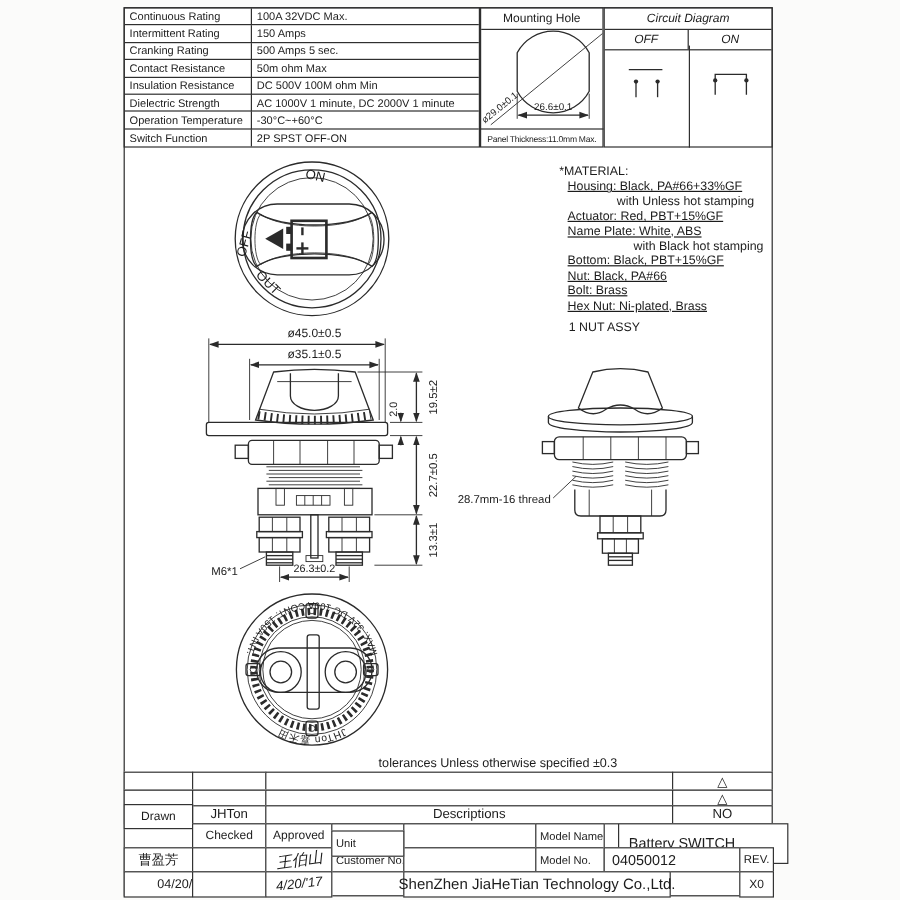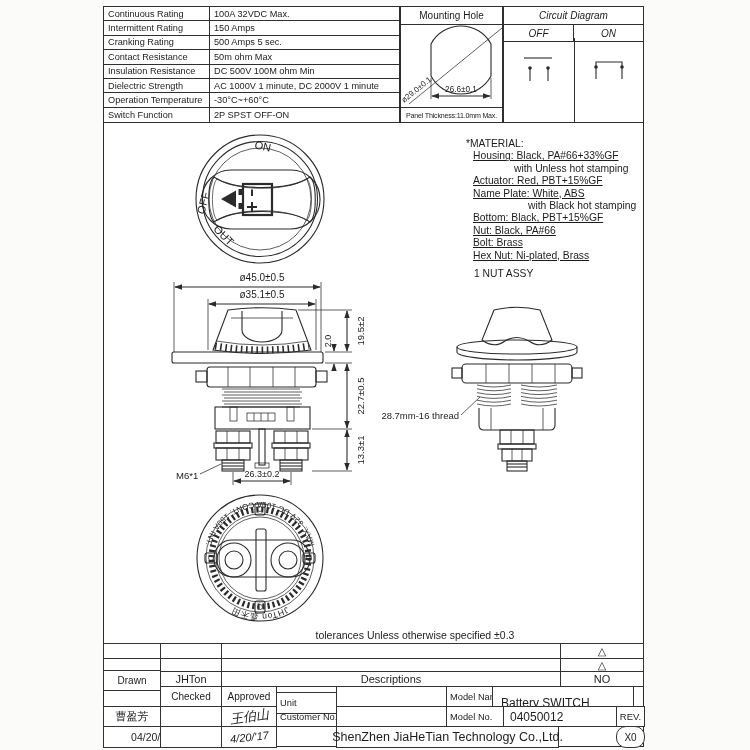--- a/index.html
+++ b/index.html
@@ -348,33 +348,33 @@
 <div class="abs tb" style="left:160px;top:671px;width:62px;height:16px;font-size:11px;">JHTon</div>
 <div class="abs tb" style="left:221px;top:671px;width:340px;height:16px;font-size:11px;">Descriptions</div>
 <div class="abs tb" style="left:560px;top:671px;width:84px;height:16px;font-size:11px;">NO</div>
 
 <div class="abs tb" style="left:103px;top:670px;width:58px;height:21px;">Drawn</div>
 <div class="abs tb" style="left:160px;top:686px;width:62px;height:21px;">Checked</div>
 <div class="abs tb" style="left:221px;top:686px;width:56px;height:21px;">Approved</div>
 <div class="abs tb left" style="left:276px;top:686px;width:61px;height:21px;font-size:9.3px;">SCI BOM No.</div>
 <div class="abs tb" style="left:336px;top:686px;width:111px;height:21px;"></div>
 <div class="abs tb left" style="left:446px;top:686px;width:58px;height:21px;font-size:9.3px;">Model Name</div>
-<div class="abs tb left big" style="left:492px;top:686px;width:142px;height:34px;padding-left:8px;">Battery SWITCH</div>
+<div class="abs tb left big" style="left:515px;top:686px;width:142px;height:34px;padding-left:8px;">Battery SWITCH</div>
 
 <div class="abs tb" style="left:103px;top:706px;width:58px;height:21px;font-size:11px;">曹盈芳</div>
 <div class="abs tb" style="left:160px;top:706px;width:62px;height:21px;"></div>
 <div class="abs tb" style="left:221px;top:706px;width:56px;height:21px;">
     <span class="sig">王伯山</span>
   </div>
 <div class="abs tb left" style="left:276px;top:706px;width:61px;height:21px;font-size:9.3px;">Customer No.</div>
 <div class="abs tb" style="left:336px;top:706px;width:111px;height:21px;"></div>
 <div class="abs tb left" style="left:446px;top:706px;width:58px;height:21px;font-size:9.3px;">Model No.</div>
 <div class="abs tb left big" style="left:503px;top:706px;width:114px;height:21px;padding-left:6px;">04050012</div>
 <div class="abs tb" style="left:616px;top:706px;width:29px;height:21px;font-size:9.5px;">REV.</div>
 
 <div class="abs tb" style="left:103px;top:726px;width:58px;height:22px;font-size:10.5px;padding-left:41px;">04/20/'17</div>
 <div class="abs tb" style="left:160px;top:726px;width:62px;height:22px;"></div>
 <div class="abs tb" style="left:221px;top:726px;width:56px;height:22px;">
     <span class="hand">4/20/'17</span>
   </div>
 <div class="abs tb left" style="left:276px;top:692px;width:61px;height:22px;font-size:9.3px;">Unit</div>
 <div class="abs tb" style="left:336px;top:726px;width:223px;height:22px;font-size:12.5px;">ShenZhen JiaHeTian Technology Co.,Ltd.</div>
-<div class="abs tb" style="left:616px;top:726px;width:29px;height:22px;font-size:10px;border-radius:10px;">X0</div>
+<div class="abs tb" style="left:616px;top:726px;width:29px;height:22px;font-size:10px;">X0</div>
 
 </body></html>

